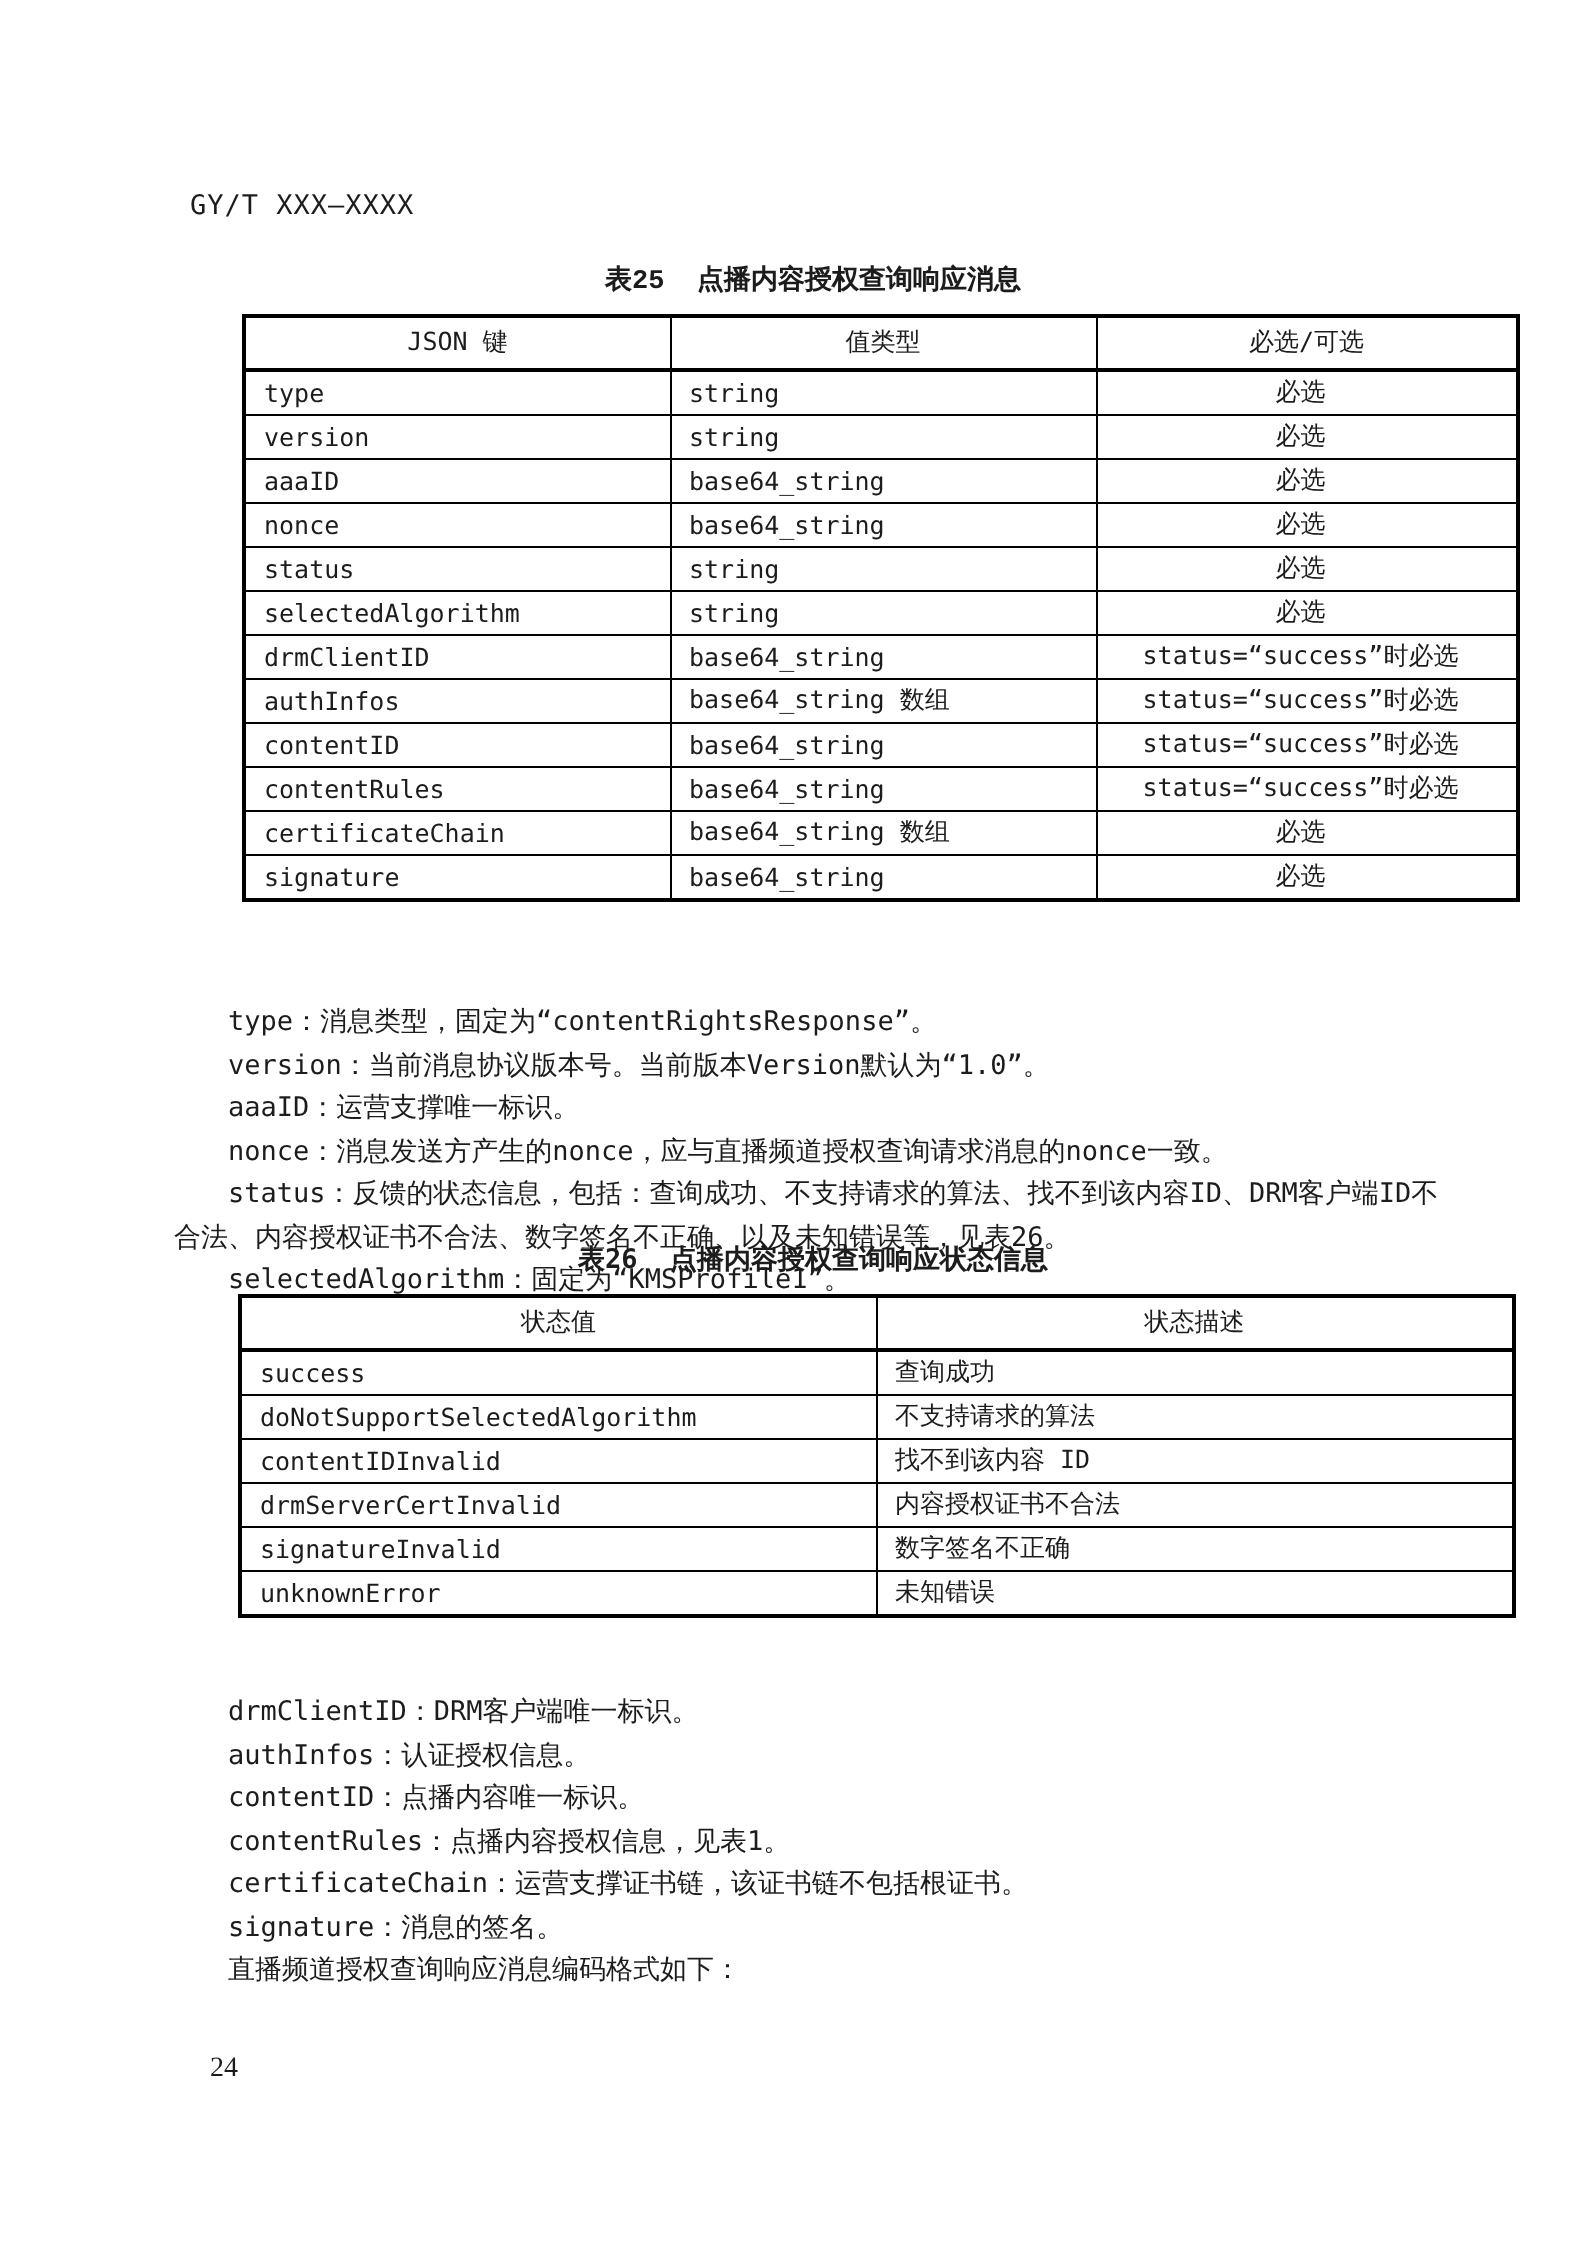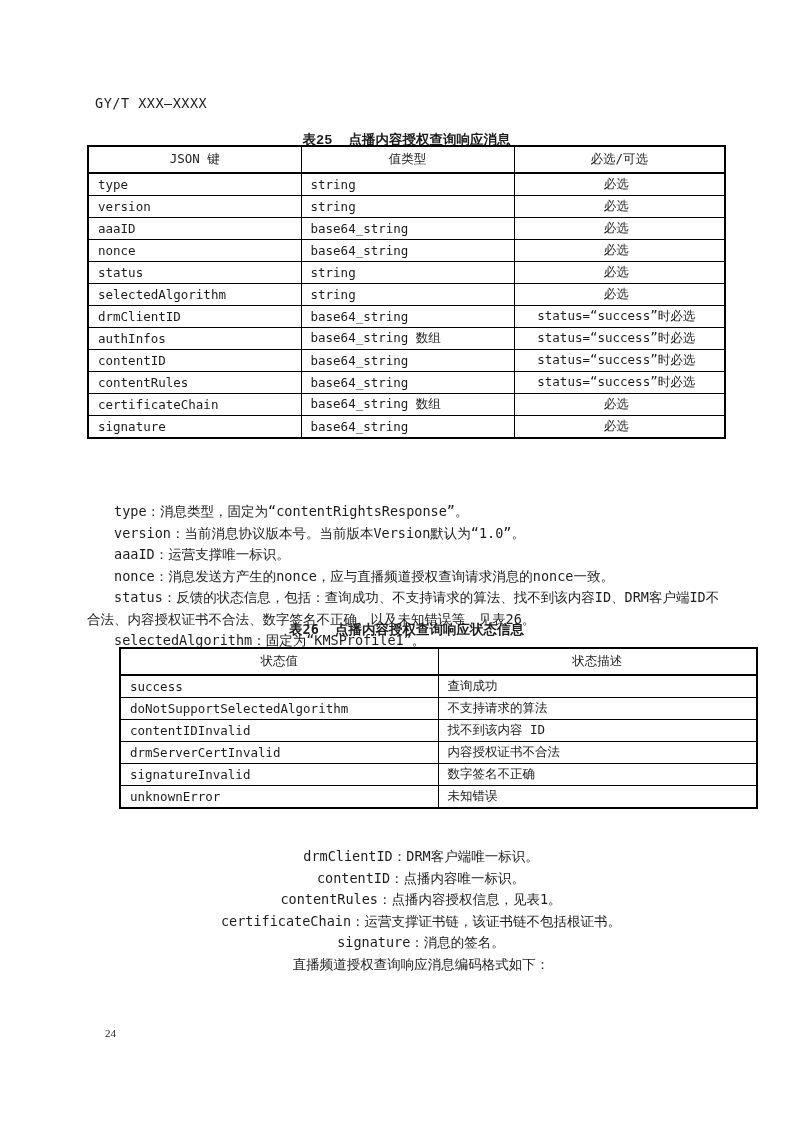--- a/index.html
+++ b/index.html
@@ -35,21 +35,21 @@
   .caption-26 { top: 621px; }
   .caption-gap { display: inline-block; width: 1.2em; }
   .doc-table {
     position: absolute;
     left: 87px;
     width: 639px;
     border-collapse: collapse;
     table-layout: fixed;
     font-size: 12.5px;
   }
-  .table-25 { top: 145px; }
+  .table-25 { top: 157px; margin-left: 34px; }
   .table-26 { top: 647px; margin-left: 32px; }
   .doc-table, .doc-table th, .doc-table td {
     border: 1px solid #000;
   }
   .doc-table {
     border: 2px solid #000;
   }
   .doc-table th {
     border-bottom: 2px solid #000;
     font-weight: normal;
@@ -74,31 +74,31 @@
   .table-26 col.c1 { width: 318px; }
   .table-26 col.c2 { width: 319px; }
   .notes {
     position: absolute;
     left: 87px;
     width: 641px;
     font-size: 13.5px;
     line-height: 21.5px;
   }
   .notes-1 { top: 458px; margin-top: 43px; }
-  .notes-2 { top: 846px; text-align: center; }
+  .notes-2 { top: 846px; }
   .notes p {
     margin: 0;
     text-indent: 2em;
   }
   .page-number {
     position: absolute;
     left: 105px;
     top: 1027px;
     font-family: "Liberation Serif", "DejaVu Serif", serif;
-    font-size: 11px;
+    font-size: 14px;
   }
 </style>
 </head>
 <body>
 
 <div class="doc-header">GY/T XXX—XXXX</div>
 
 <div class="table-caption caption-25">
   <span>表25</span><span class="caption-gap"></span><span>点播内容授权查询响应消息</span>
 </div>
@@ -227,20 +227,21 @@
       </tr>
       <tr>
         <td>unknownError</td>
         <td>未知错误</td>
       </tr>
     </tbody>
 </table>
 
 <div class="notes notes-2">
     <p>drmClientID：DRM客户端唯一标识。</p>
+    <p>authInfos：认证授权信息。</p>
     <p>contentID：点播内容唯一标识。</p>
     <p>contentRules：点播内容授权信息，见表1。</p>
     <p>certificateChain：运营支撑证书链，该证书链不包括根证书。</p>
     <p>signature：消息的签名。</p>
     <p>直播频道授权查询响应消息编码格式如下：</p>
   </div>
 
 <div class="page-number">24</div>
 
 </body></html>

